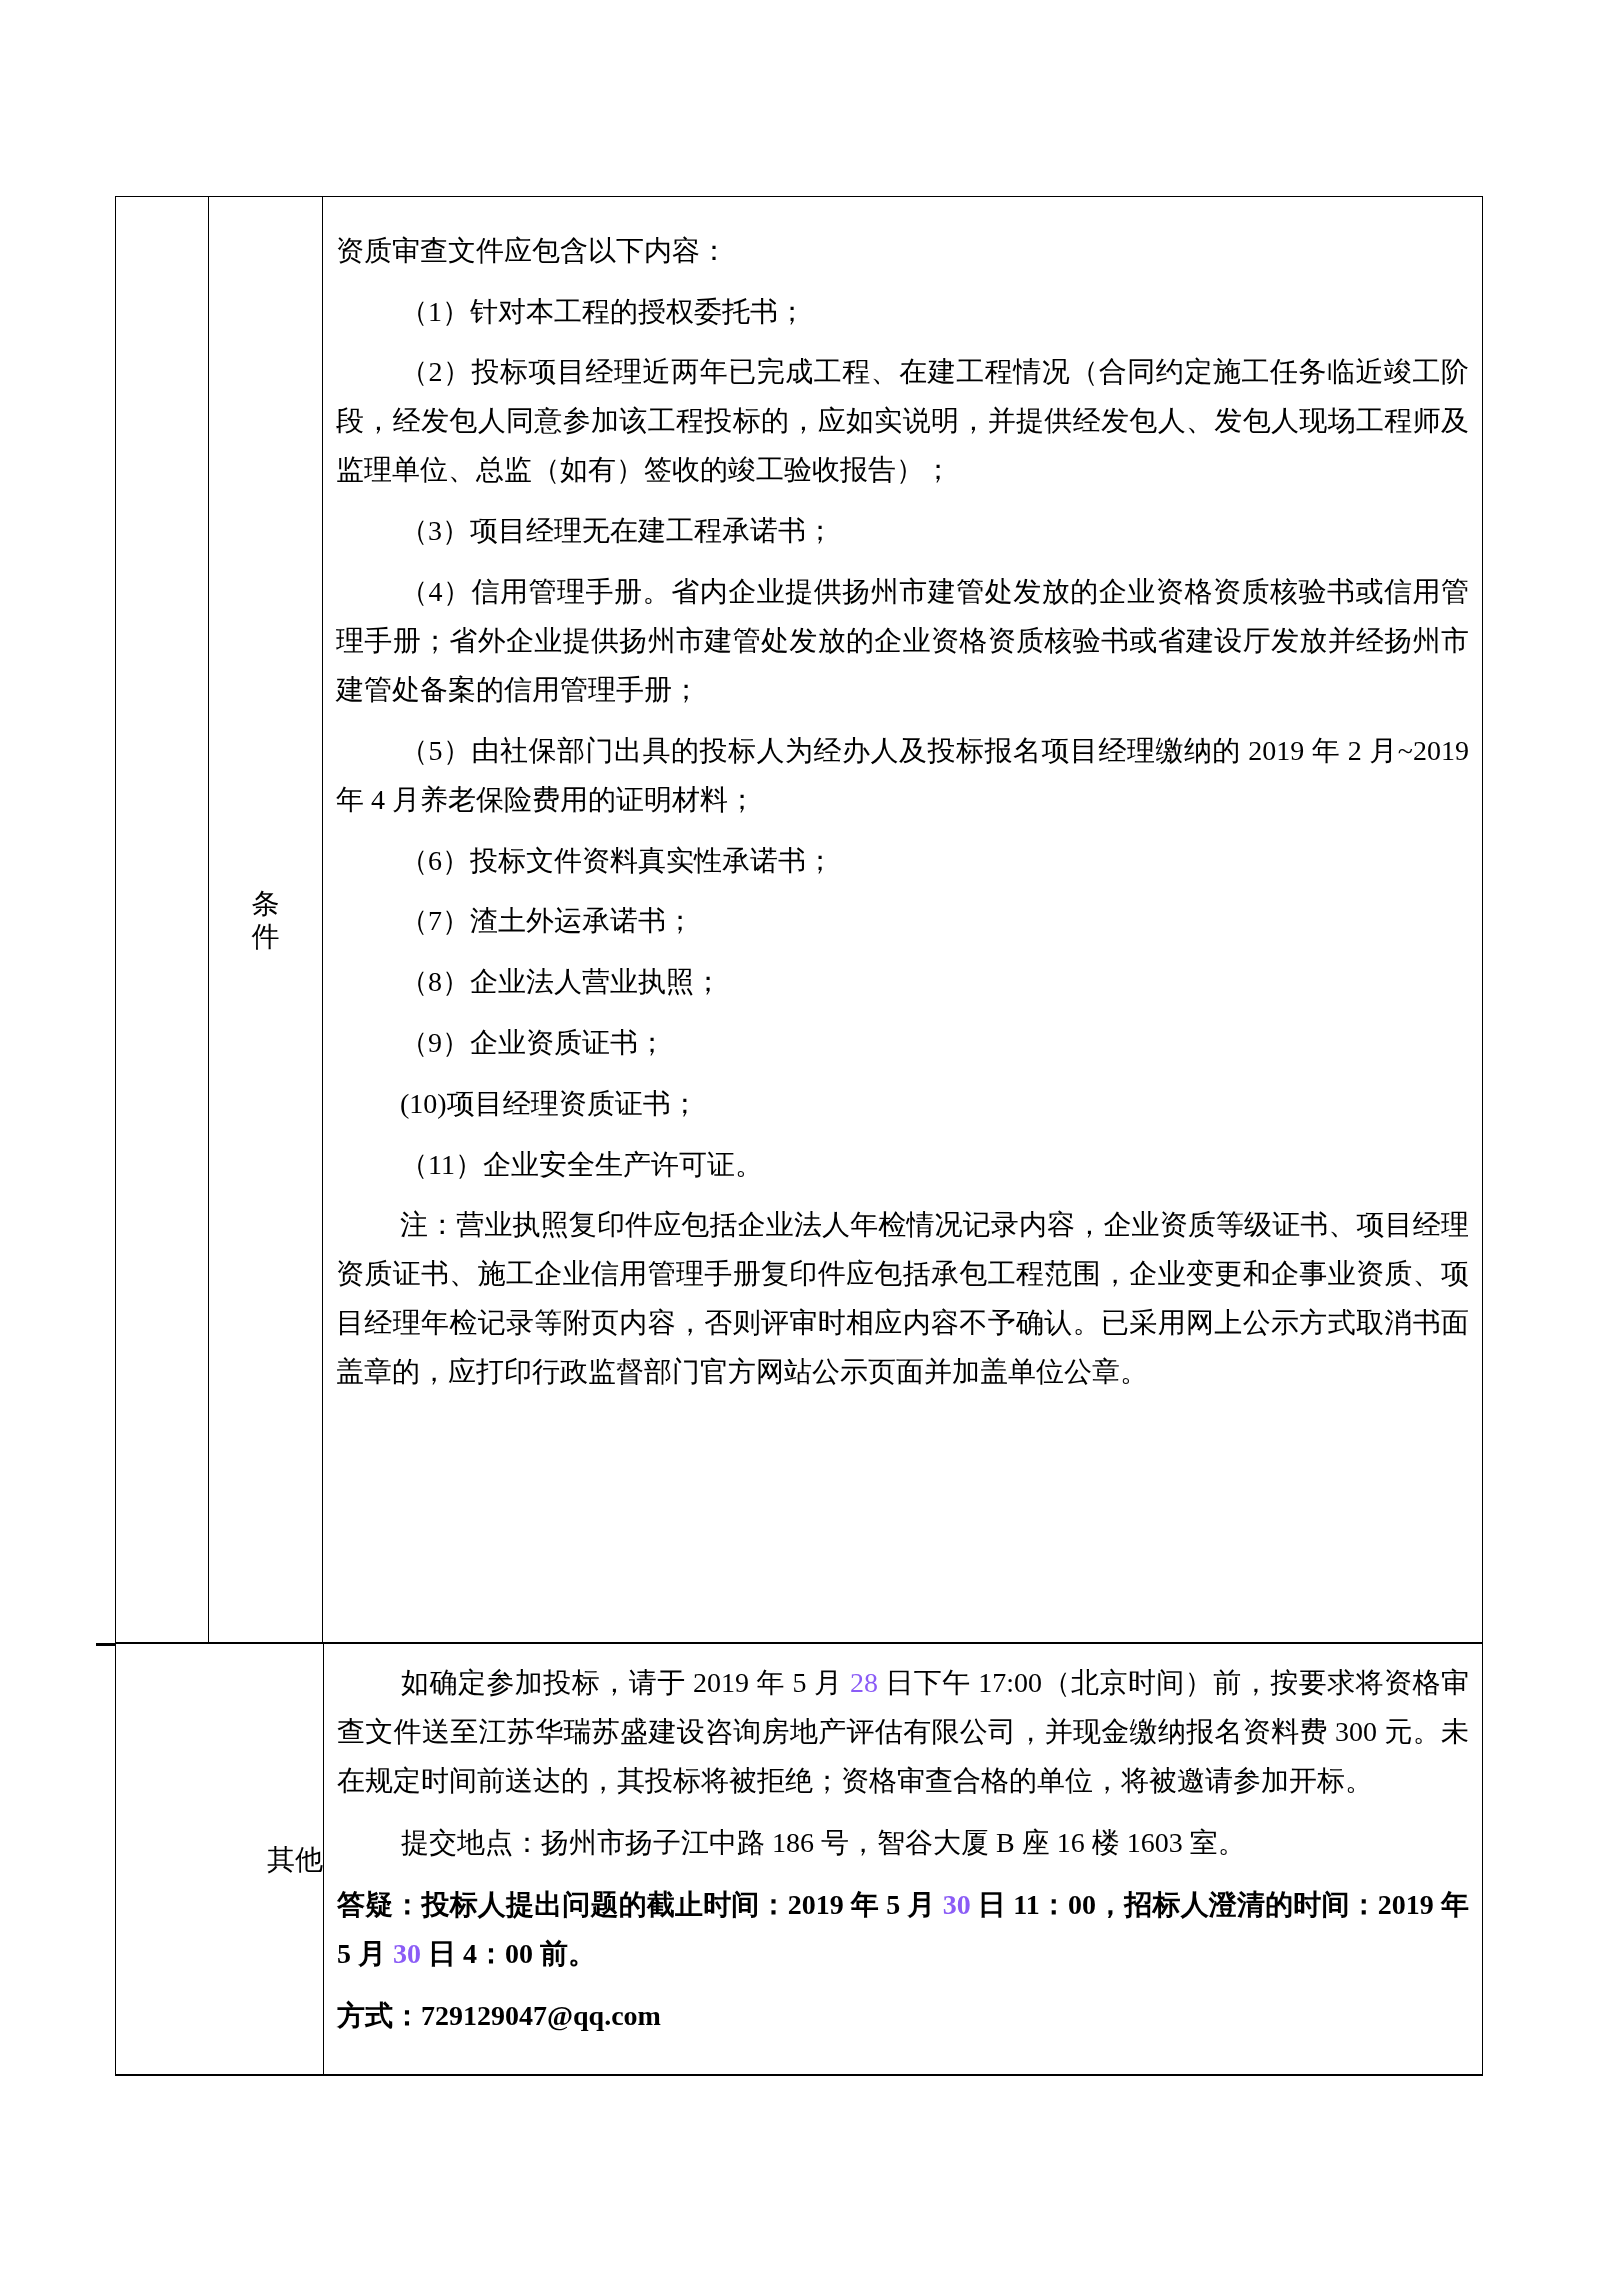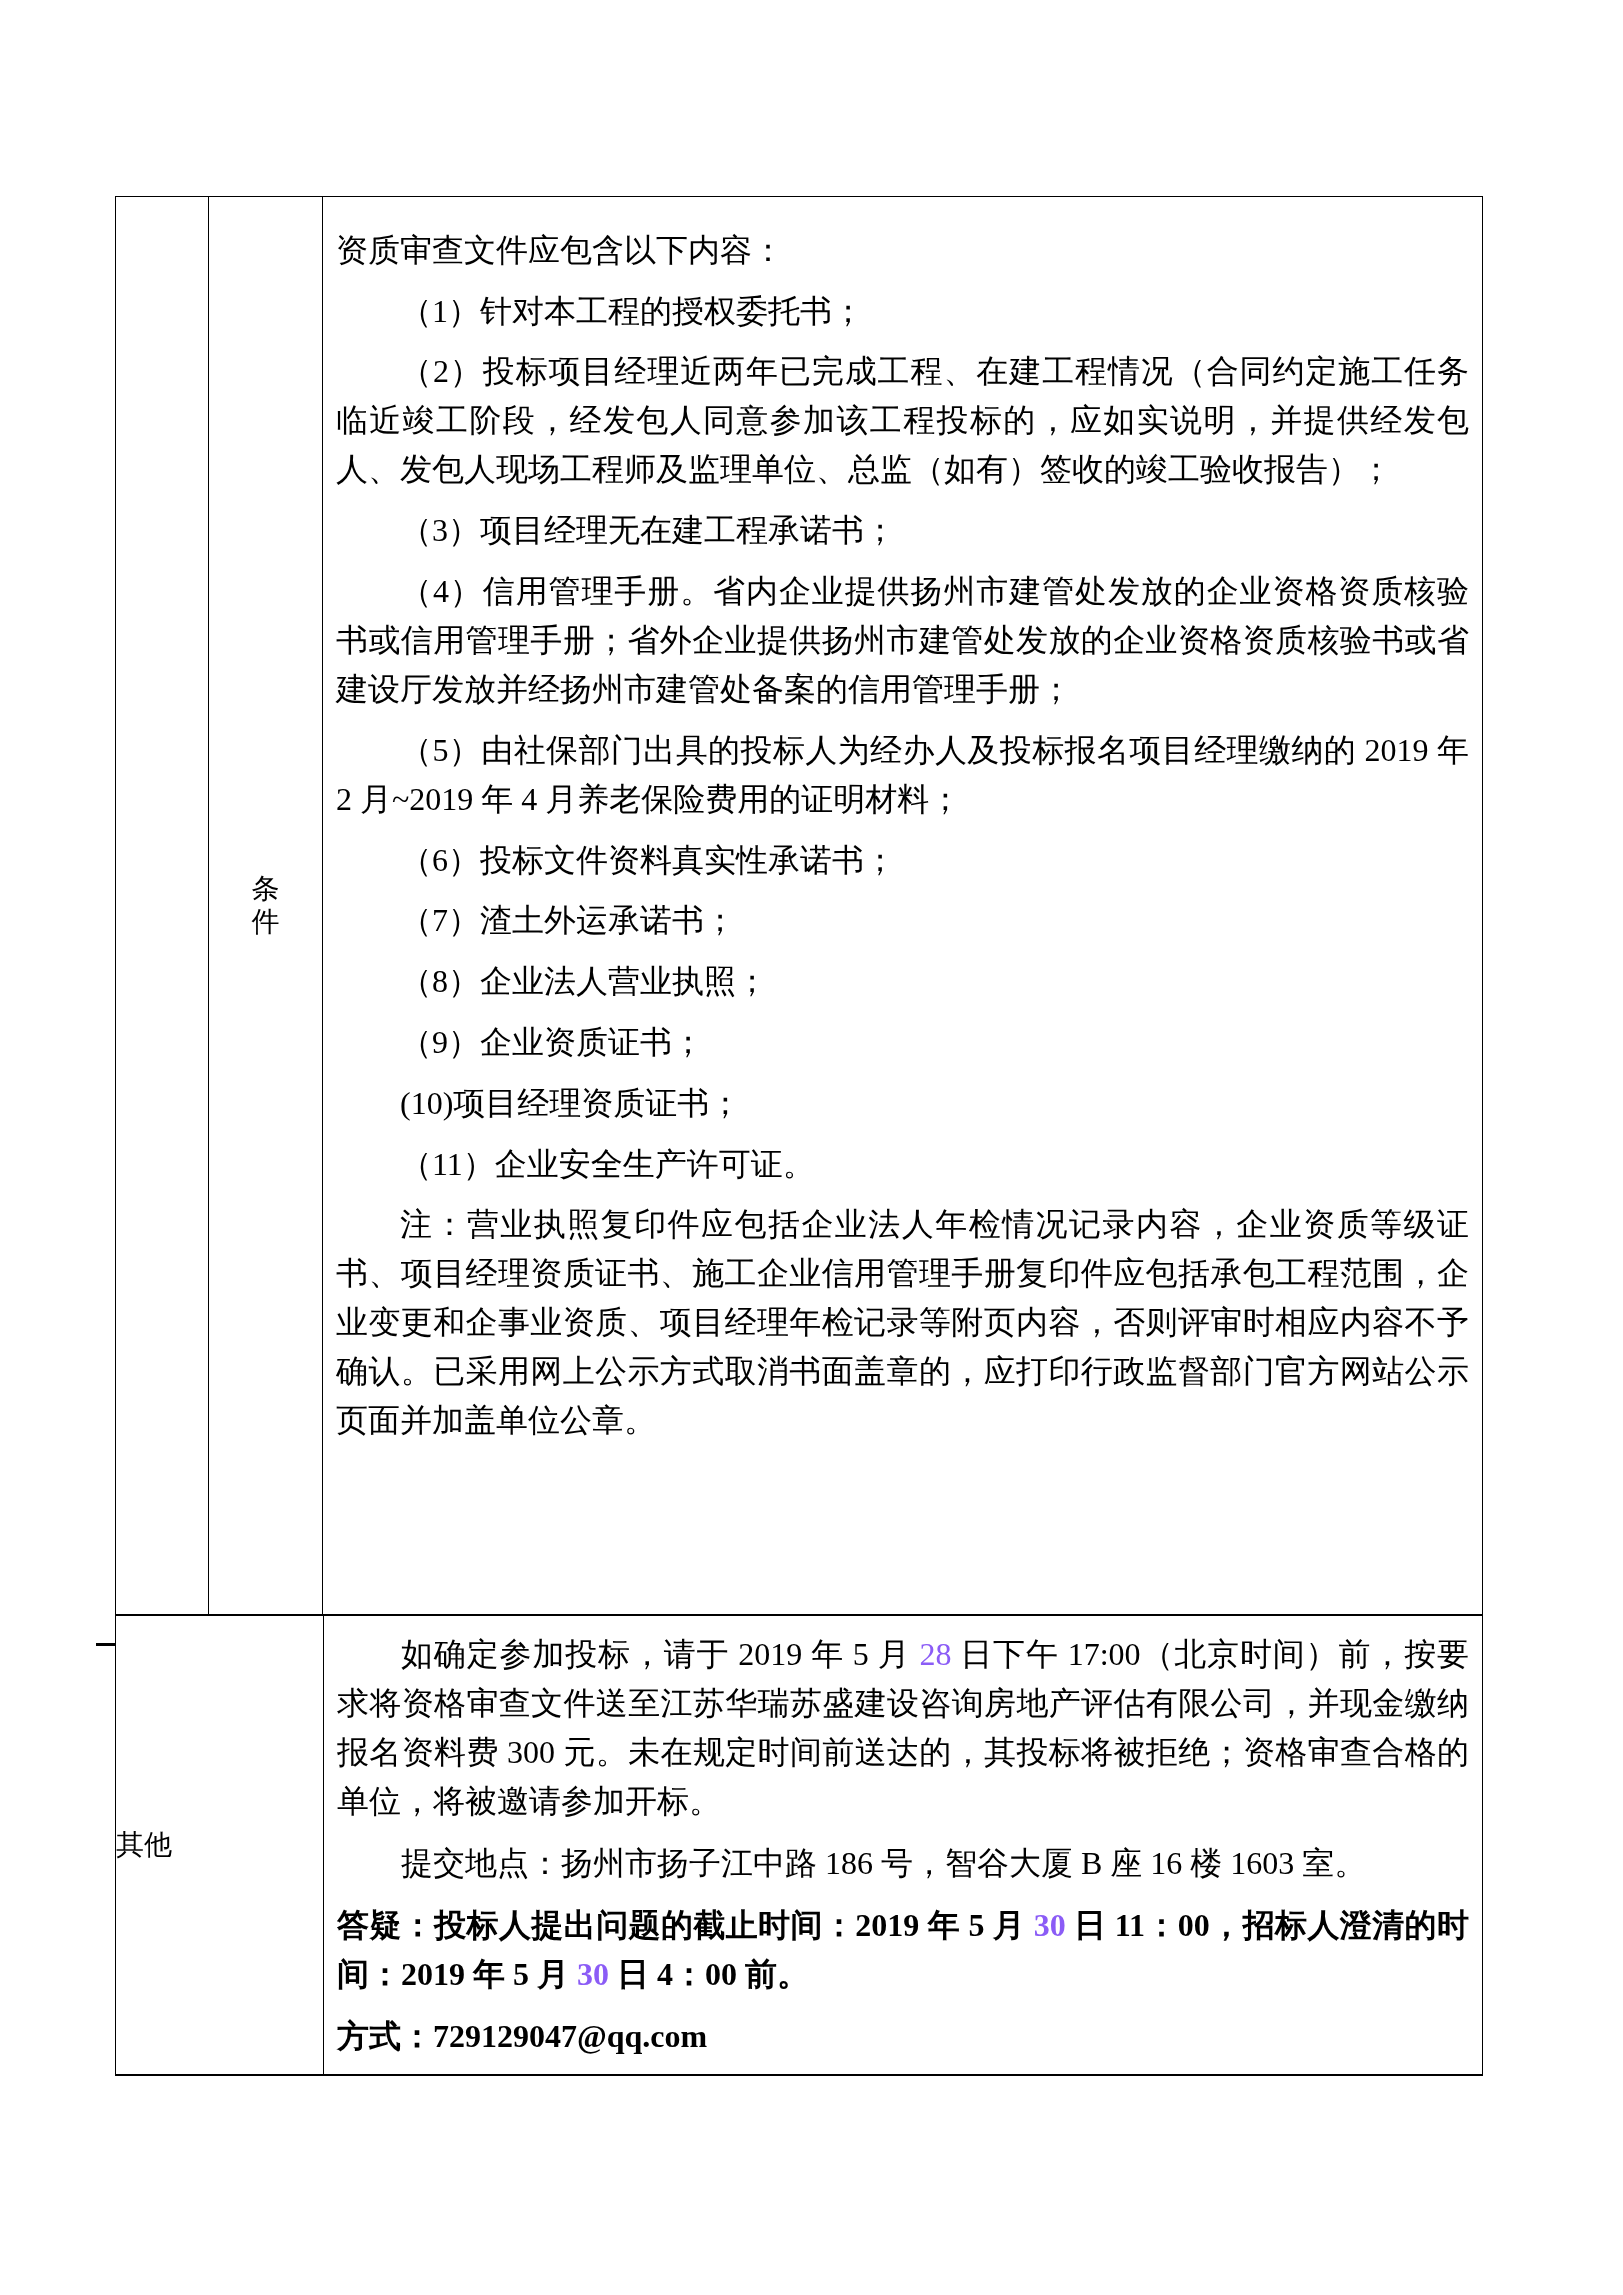--- a/index.html
+++ b/index.html
@@ -67,36 +67,36 @@
     font-size: 28px;
     line-height: 33px;
     text-align: center;
   }
   .label-vertical span { display: block; }
   .cell-label-merged {
     width: 208px;
     border-right: 1.3px solid #000;
     display: flex;
     align-items: center;
-    justify-content: flex-start;
+    justify-content: flex-end;
   }
   .label-horizontal {
     font-size: 28px;
     line-height: 33px;
   }
   .cell-content {
     flex: 1;
     padding: 17px 13px 0 13px;
     overflow: hidden;
   }
   .cell-content-other {
     padding-top: 1.3px;
   }
   .cell-content p {
-    font-size: 32px;
+    font-size: 28px;
     line-height: 49px;
     margin: 11.8px 0;
     text-align: justify;
     text-justify: inter-ideograph;
   }
   .cell-content-other p {
     margin: 13px 0;
   }
   p.indent { text-indent: 64px; }
   p.bold { font-weight: bold; }

